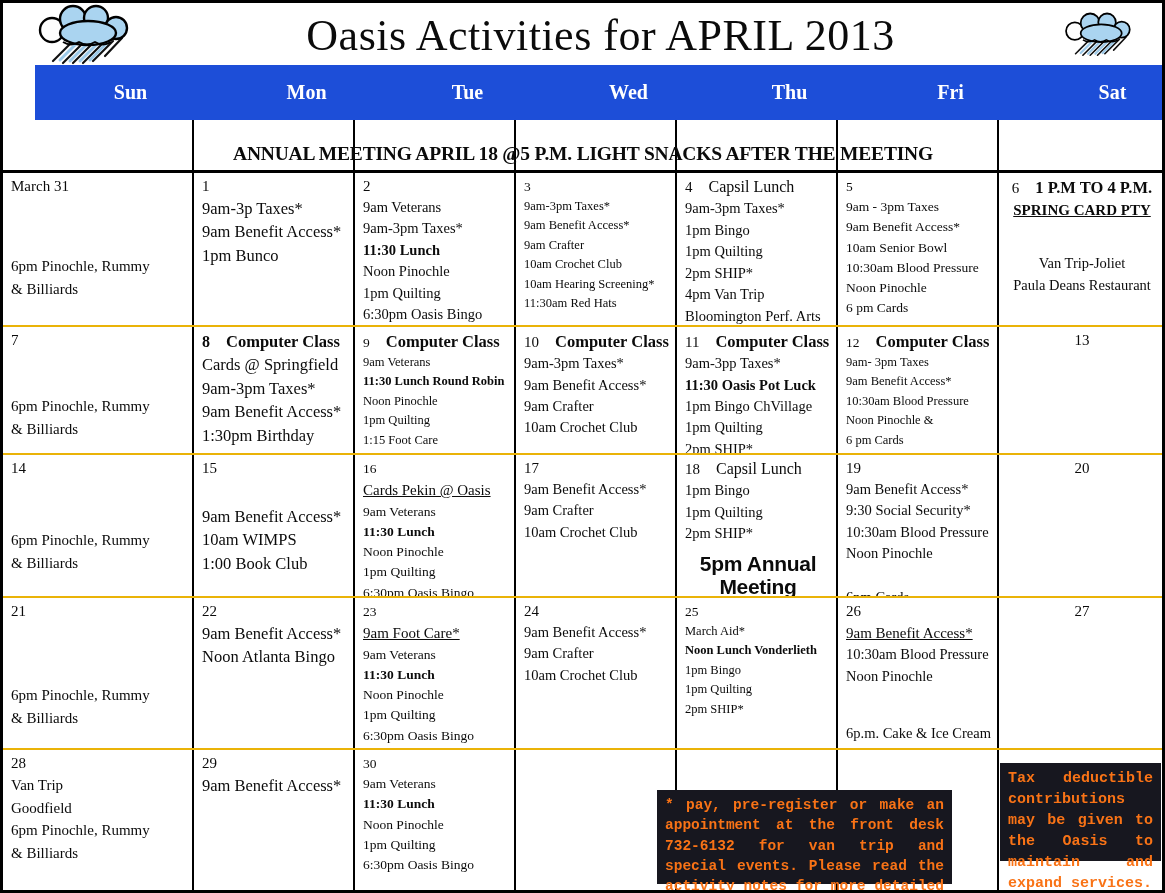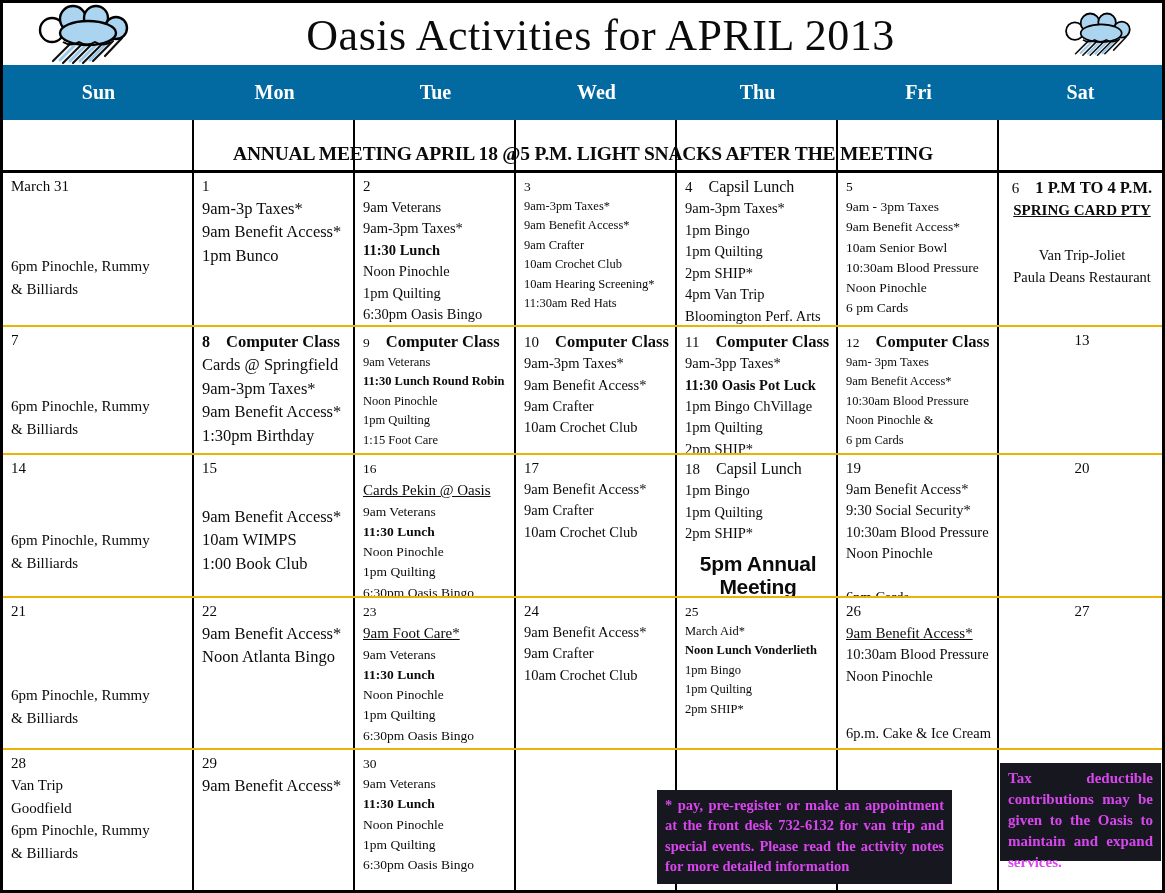--- a/index.html
+++ b/index.html
@@ -12,21 +12,21 @@
     font-family:"Liberation Serif", serif;
     color:#0b0b0b;
     overflow:hidden;
   }
   .grid7{display:grid;grid-template-columns:191px 161px 161px 161px 161px 161px 163px;}
   
   .title-row{display:flex;align-items:center;height:62px;padding:0 22px 0 24px;box-sizing:border-box;}
   .page-title{flex:1;text-align:center;font-size:44px;line-height:1;letter-spacing:0.5px;padding-top:4px;}
   .cloud{flex:0 0 auto;}
   
-  .dayhdr{height:55px;background:#0369a1;align-items:center;}
+  .dayhdr{height:55px;background:#1d4ed8;align-items:center;margin-left:32px;}
   .dayname{color:#fff;font-weight:bold;font-size:20px;text-align:center;font-family:"Liberation Serif",serif;}
   
   .banner-row{position:relative;height:53px;border-bottom:3px solid #000;box-sizing:border-box;}
   .banner-cell{border-right:2px solid #000;box-sizing:border-box;}
   .banner-cell:last-child{border-right:none;}
   .banner-text{
     position:absolute;left:170px;width:820px;top:0;bottom:0;
     display:flex;align-items:flex-end;justify-content:center;
     font-weight:bold;font-size:19.5px;letter-spacing:-0.2px;padding-bottom:5px;box-sizing:border-box;
   }
@@ -50,24 +50,24 @@
   .fs12{font-size:12.5px;line-height:1.55;}
   .fs12 .day-num,.fs13 .day-num{font-size:13.5px;}
   .line.b{font-weight:bold;}
   .line.lg{font-size:15px;text-decoration:underline;}
   .line.annual{
     font-family:"Liberation Sans",sans-serif;font-weight:bold;
     font-size:21px;line-height:1.12;text-align:center;margin-top:7px;letter-spacing:-0.3px;
   }
   
   .note{
-    position:absolute;background:#17171f;color:#d946ef;
+    position:absolute;background:#17171f;color:#f97316;
     font-weight:bold;font-size:14.5px;line-height:1.4;
     text-align:justify;padding:5px 8px 4px 8px;box-sizing:border-box;
-    font-family:Liberation Serif, serif;
+    font-family:Liberation Mono, monospace;
   }
   .note-pay{left:654px;top:617px;width:295px;height:94px;}
   .note-tax{left:997px;top:590px;width:161px;height:98px;font-size:15px;}
 </style>
 </head>
 <body>
 
 <div class="page">
 
   <div class="title-row">
@@ -189,21 +189,21 @@
           <div class="line">9am - 3pm Taxes</div>
           <div class="line">9am Benefit Access*</div>
           <div class="line">10am Senior Bowl</div>
           <div class="line">10:30am Blood Pressure</div>
           <div class="line">Noon Pinochle</div>
           <div class="line">6 pm Cards</div>
         </div>
         <div class="cell fs14">
           <div class="day-line"><span class="day-num">6</span><span class="cell-header b">1 P.M TO 4 P.M.</span></div>
           <div class="line b lg">SPRING CARD PTY</div>
-          <div class="line" style="margin-top: 24px;">Van Trip-Joliet</div>
+          <div class="line" style="margin-top: 32px;">Van Trip-Joliet</div>
           <div class="line">Paula Deans Restaurant</div>
         </div>
       </div>
       <div class="week-row grid7" style="height: 128px;">
         <div class="cell fs15">
           <div class="day-line"><span class="day-num">7</span></div>
           <div class="line" style="margin-top: 44px;">6pm Pinochle, Rummy</div>
           <div class="line">&amp; Billiards</div>
         </div>
         <div class="cell fs16">

